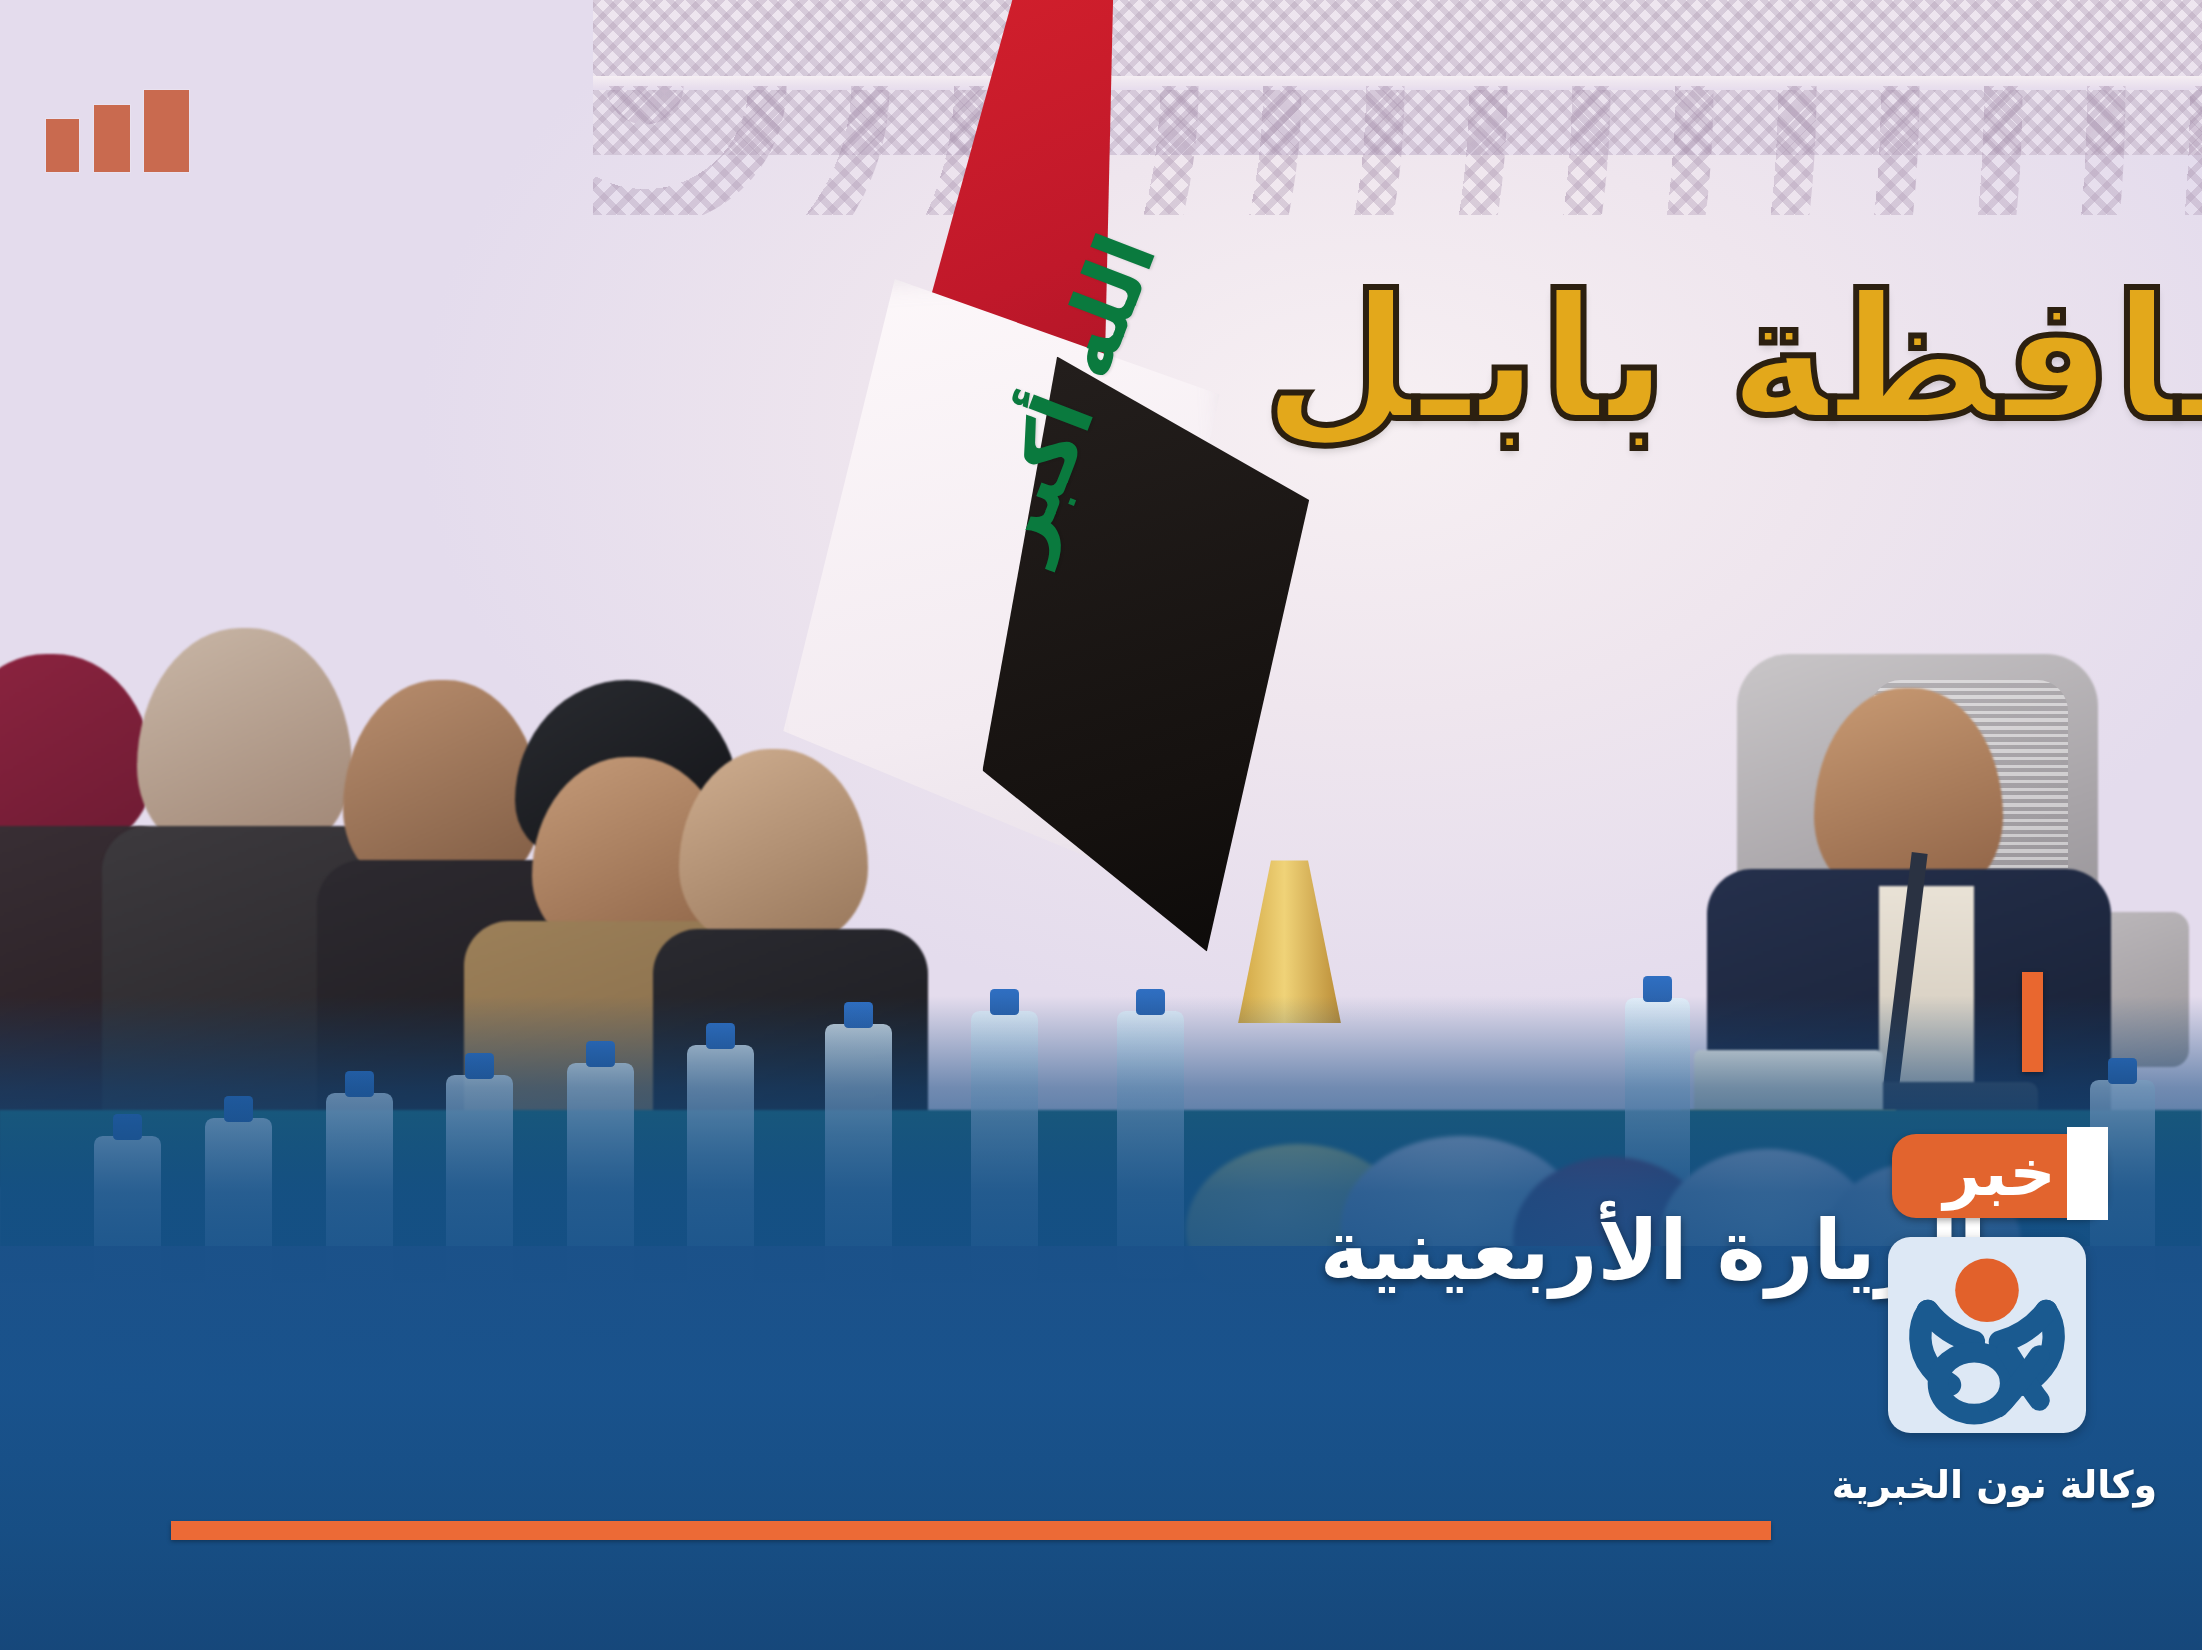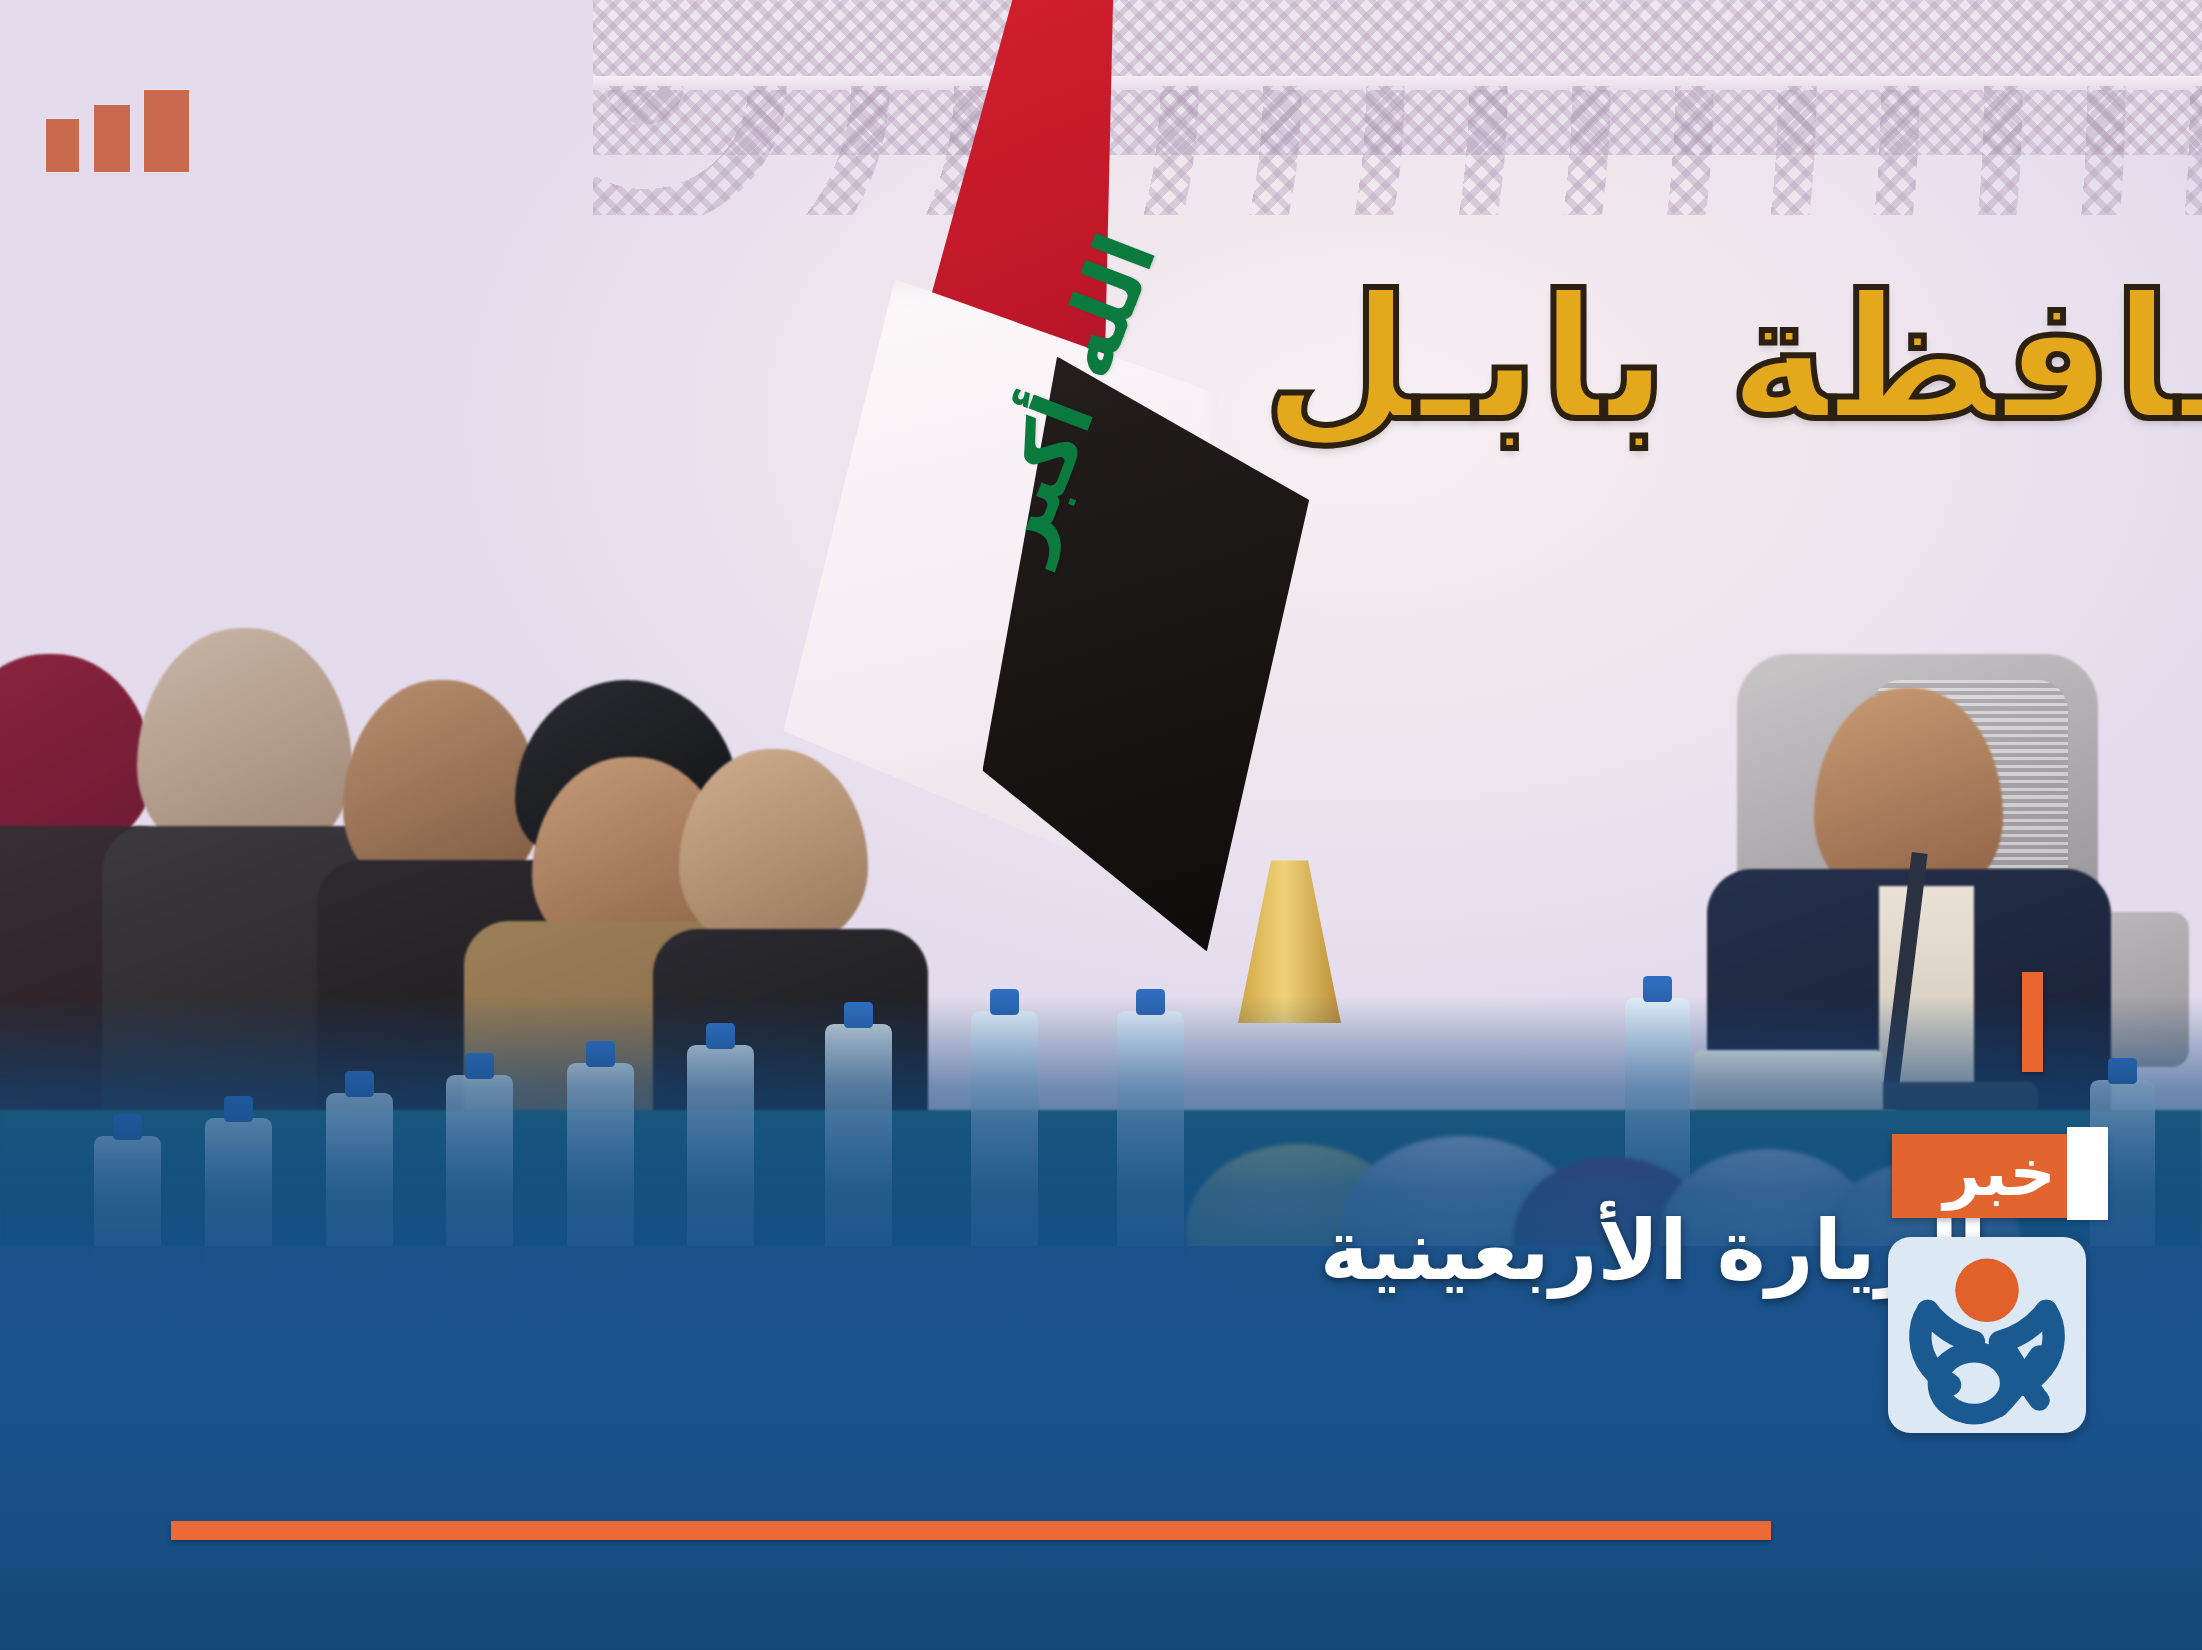--- a/index.html
+++ b/index.html
@@ -176,20 +176,21 @@
   
   .rule{
     position:absolute;left:172px;bottom:110px;width:1600px;height:19px;
     background:#ec6a36;box-shadow:0 1.7px 4.3px rgba(0,0,0,.35);
   }
   .badge{
     position:absolute;left:1893px;top:1134px;width:215px;height:84px;
     background:#e2642e;
     display:flex;align-items:center;justify-content:center;
     box-shadow:0 2.6px 6.9px rgba(0,0,0,.30);
+    border-radius:24px;
   }
   .badge span{
     color:#fff;font-weight:700;font-size:64px;line-height:1;
     font-family:"DejaVu Sans","Liberation Sans",sans-serif;
     transform:translateY(-3.4px);
   }
   .badge-tab{
     position:absolute;left:2068px;top:1127px;width:41px;height:93px;
     background:#ffffff;
   }
@@ -308,15 +309,16 @@
       <path d="M46 86 C34 104 34 132 50 152 C58 162 66 168 72 172" stroke="#1a5a90" stroke-width="26" fill="none" stroke-linecap="round"></path>
       <path d="M184 86 C196 104 196 132 180 152 C172 162 164 168 158 172" stroke="#1a5a90" stroke-width="26" fill="none" stroke-linecap="round"></path>
       <path d="M46 86 C60 104 78 116 100 122" stroke="#1a5a90" stroke-width="26" fill="none" stroke-linecap="round"></path>
       <path d="M184 86 C170 104 152 116 130 122" stroke="#1a5a90" stroke-width="26" fill="none" stroke-linecap="round"></path>
       <ellipse cx="100" cy="170" rx="42" ry="36" stroke="#1a5a90" stroke-width="24" fill="none"></ellipse>
       <path d="M138 132 C150 150 162 172 176 190" stroke="#1a5a90" stroke-width="24" fill="none" stroke-linecap="round"></path>
       <path d="M176 138 C160 160 146 180 128 198" stroke="#1a5a90" stroke-width="24" fill="none" stroke-linecap="round"></path>
     </svg>
   </div>
 
+  <div class="agency">وكالة نون الخبرية</div>
 
 </div>
 
 
 </body></html>

